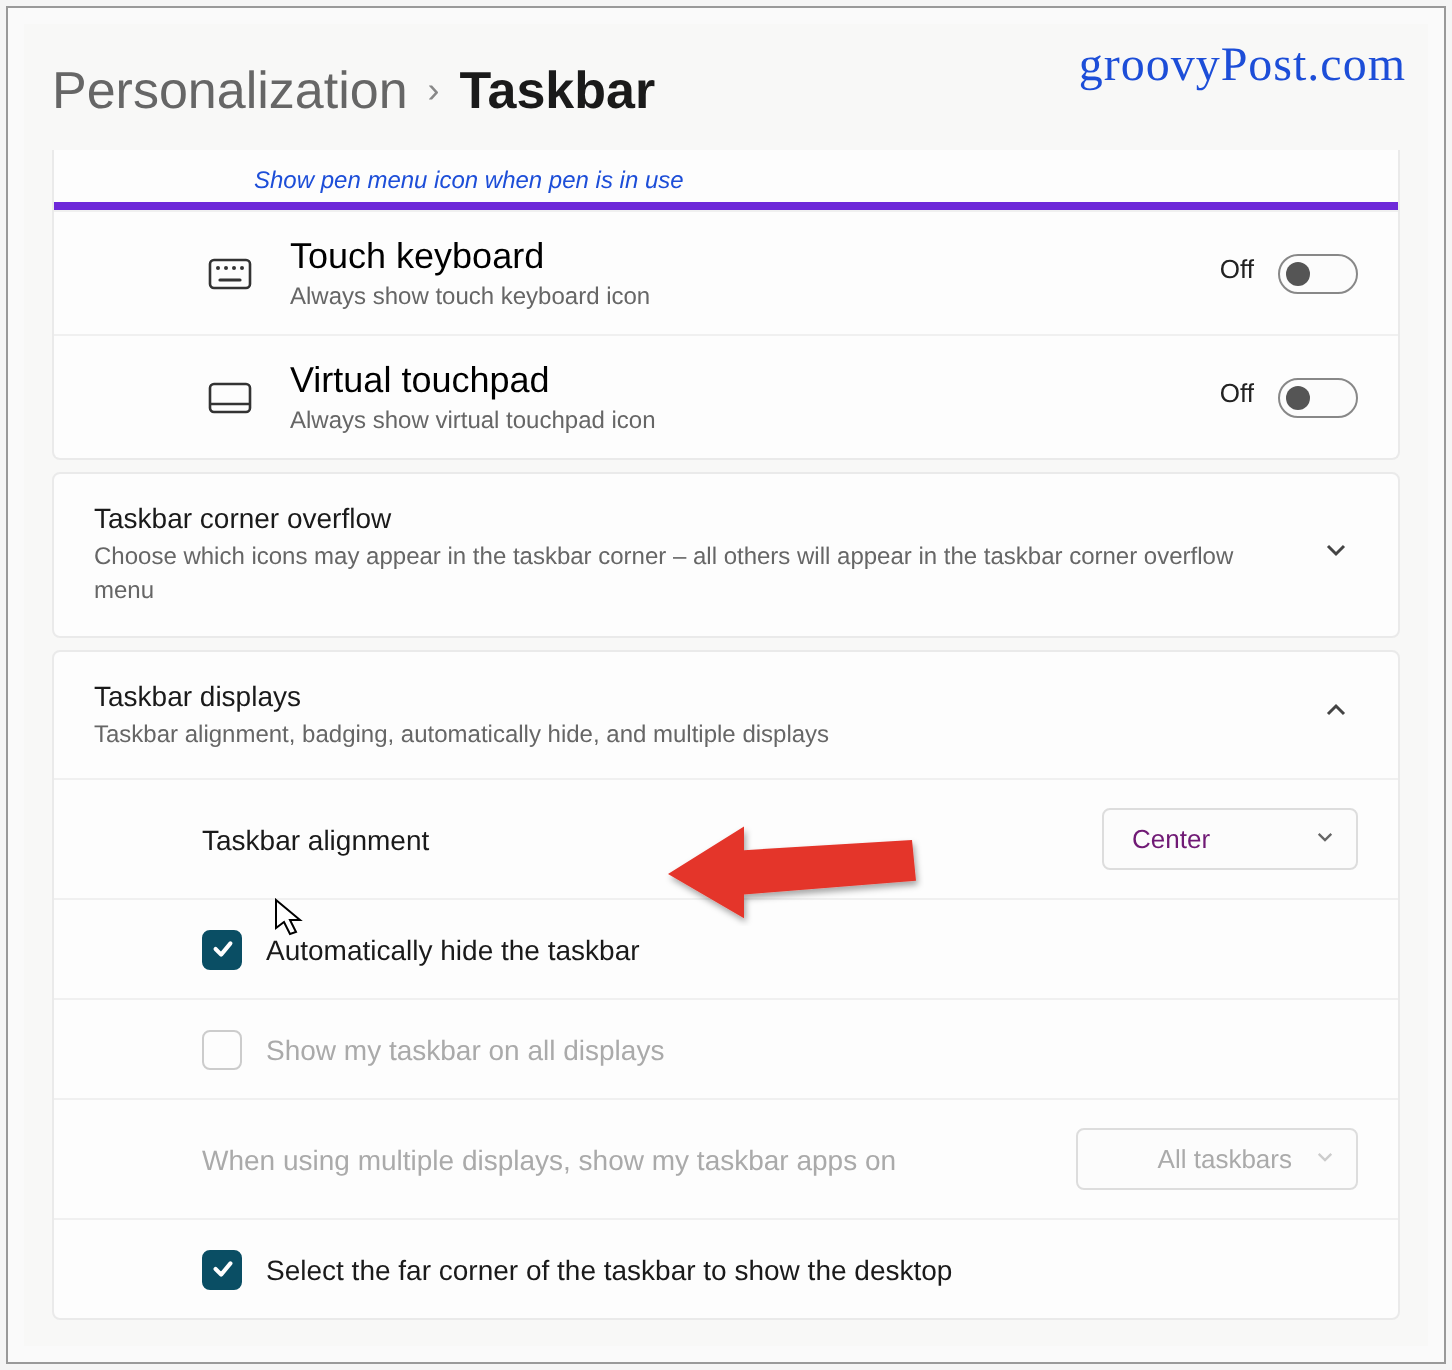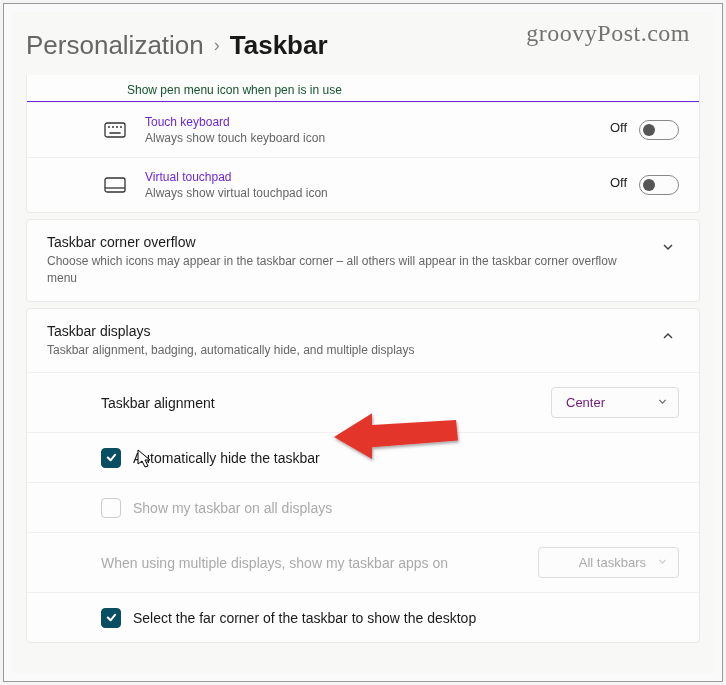--- a/index.html
+++ b/index.html
@@ -18,23 +18,23 @@
       background: #fafafa;
     }
     .inner {
       position: absolute;
       inset: 8px;
       background: #f8f8f7;
     }
     .watermark {
       position: absolute;
       top: 8px;
-      right: 24px;
+      right: 11px;
       font-size: 24px;
-      color: #737373;
+      color: #1d4ed8;
       font-family: Georgia, serif;
       letter-spacing: 0.5px;
       z-index: 50;
     }
     .breadcrumb {
       padding: 18px 14px 14px 14px;
       font-size: 26px;
       color: #666;
       display: flex;
       align-items: center;
@@ -59,21 +59,21 @@
     }
     .toggle-row:first-child { border-top: none; }
     .pad-left { padding-left: 74px; }
     .row-icon {
       width: 28px;
       display: flex;
       justify-content: center;
       color: #333;
     }
     .row-text { flex: 1; }
-    .row-title { font-size: 12px; color: #6d28d9; }
+    .row-title { font-size: 18px; color: #000000; }
     .row-sub { font-size: 12px; color: #666; margin-top: 2px; }
     .toggle-wrap { display: flex; align-items: flex-start; gap: 12px; }
     .toggle-label { font-size: 13px; color: #222; }
     .toggle {
       width: 40px; height: 20px;
       border: 1px solid #888;
       border-radius: 11px;
       position: relative;
       background: #fcfcfc;
     }
@@ -81,21 +81,21 @@
       content: "";
       position: absolute;
       left: 3px; top: 3px;
       width: 12px; height: 12px;
       border-radius: 50%;
       background: #555;
     }
     .section-head {
       padding: 14px 20px;
       display: flex;
-      align-items: flex-start;
+      align-items: center;
       gap: 20px;
     }
     .section-text { flex: 1; }
     .section-title { font-size: 14px; color: #1a1a1a; margin-bottom: 3px; }
     .section-sub { font-size: 12px; color: #666; line-height: 1.4; }
     .expand-icon { padding: 6px 4px; color: #444; }
     .sub-list { }
     .sub-row {
       display: flex;
       align-items: center;
@@ -136,24 +136,25 @@
     .select.disabled { color: #aaa; padding-left: 40px; }
     .select .chev-sm {
       position: absolute;
       right: 10px;
       color: #666;
     }
     .select.disabled .chev-sm { color: #ccc; }
     .truncated-line {
       padding: 8px 20px 4px 100px;
       font-size: 12px;
-      color: #14532d;
-      border-bottom: 1px solid #6d28d9;
+      color: #1d4ed8;
+      border-bottom: 4px solid #6d28d9;
       white-space: nowrap;
       overflow: hidden;
+      font-style: italic;
     }
     .arrow-annotation {
       position: absolute;
       left: 320px;
       top: 391px;
       pointer-events: none;
       z-index: 40;
     }
     .cursor {
       position: absolute;

